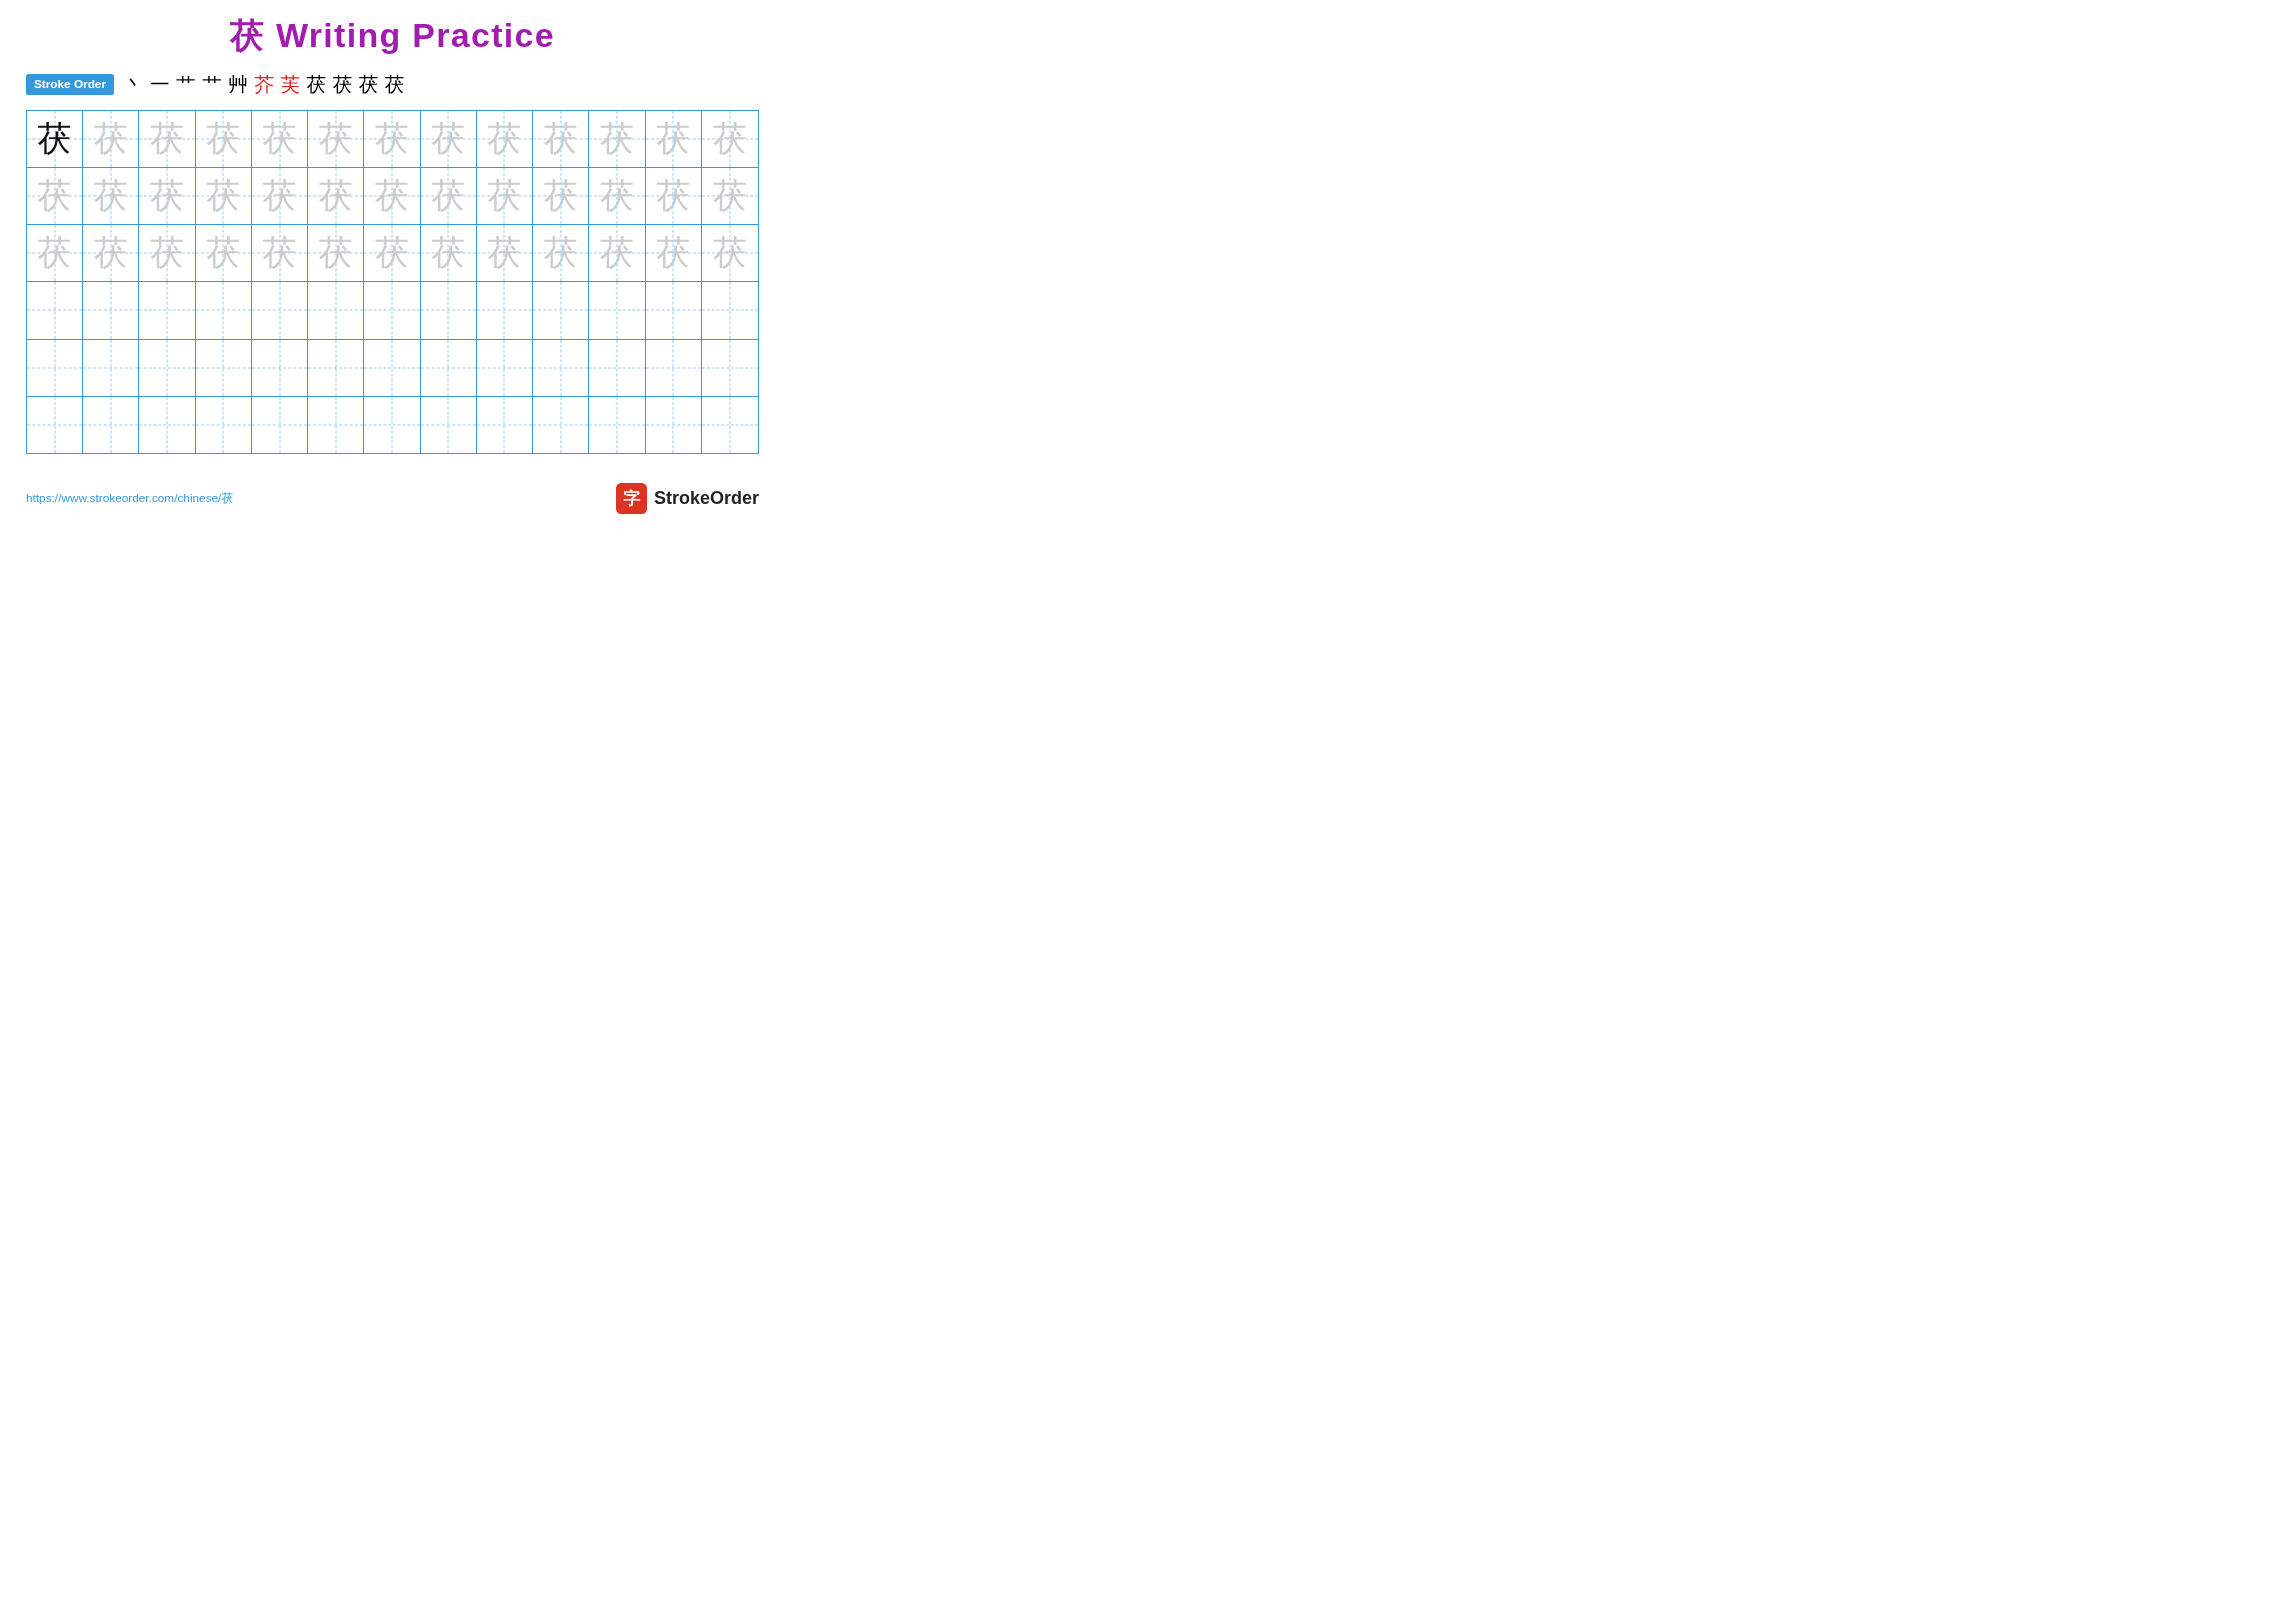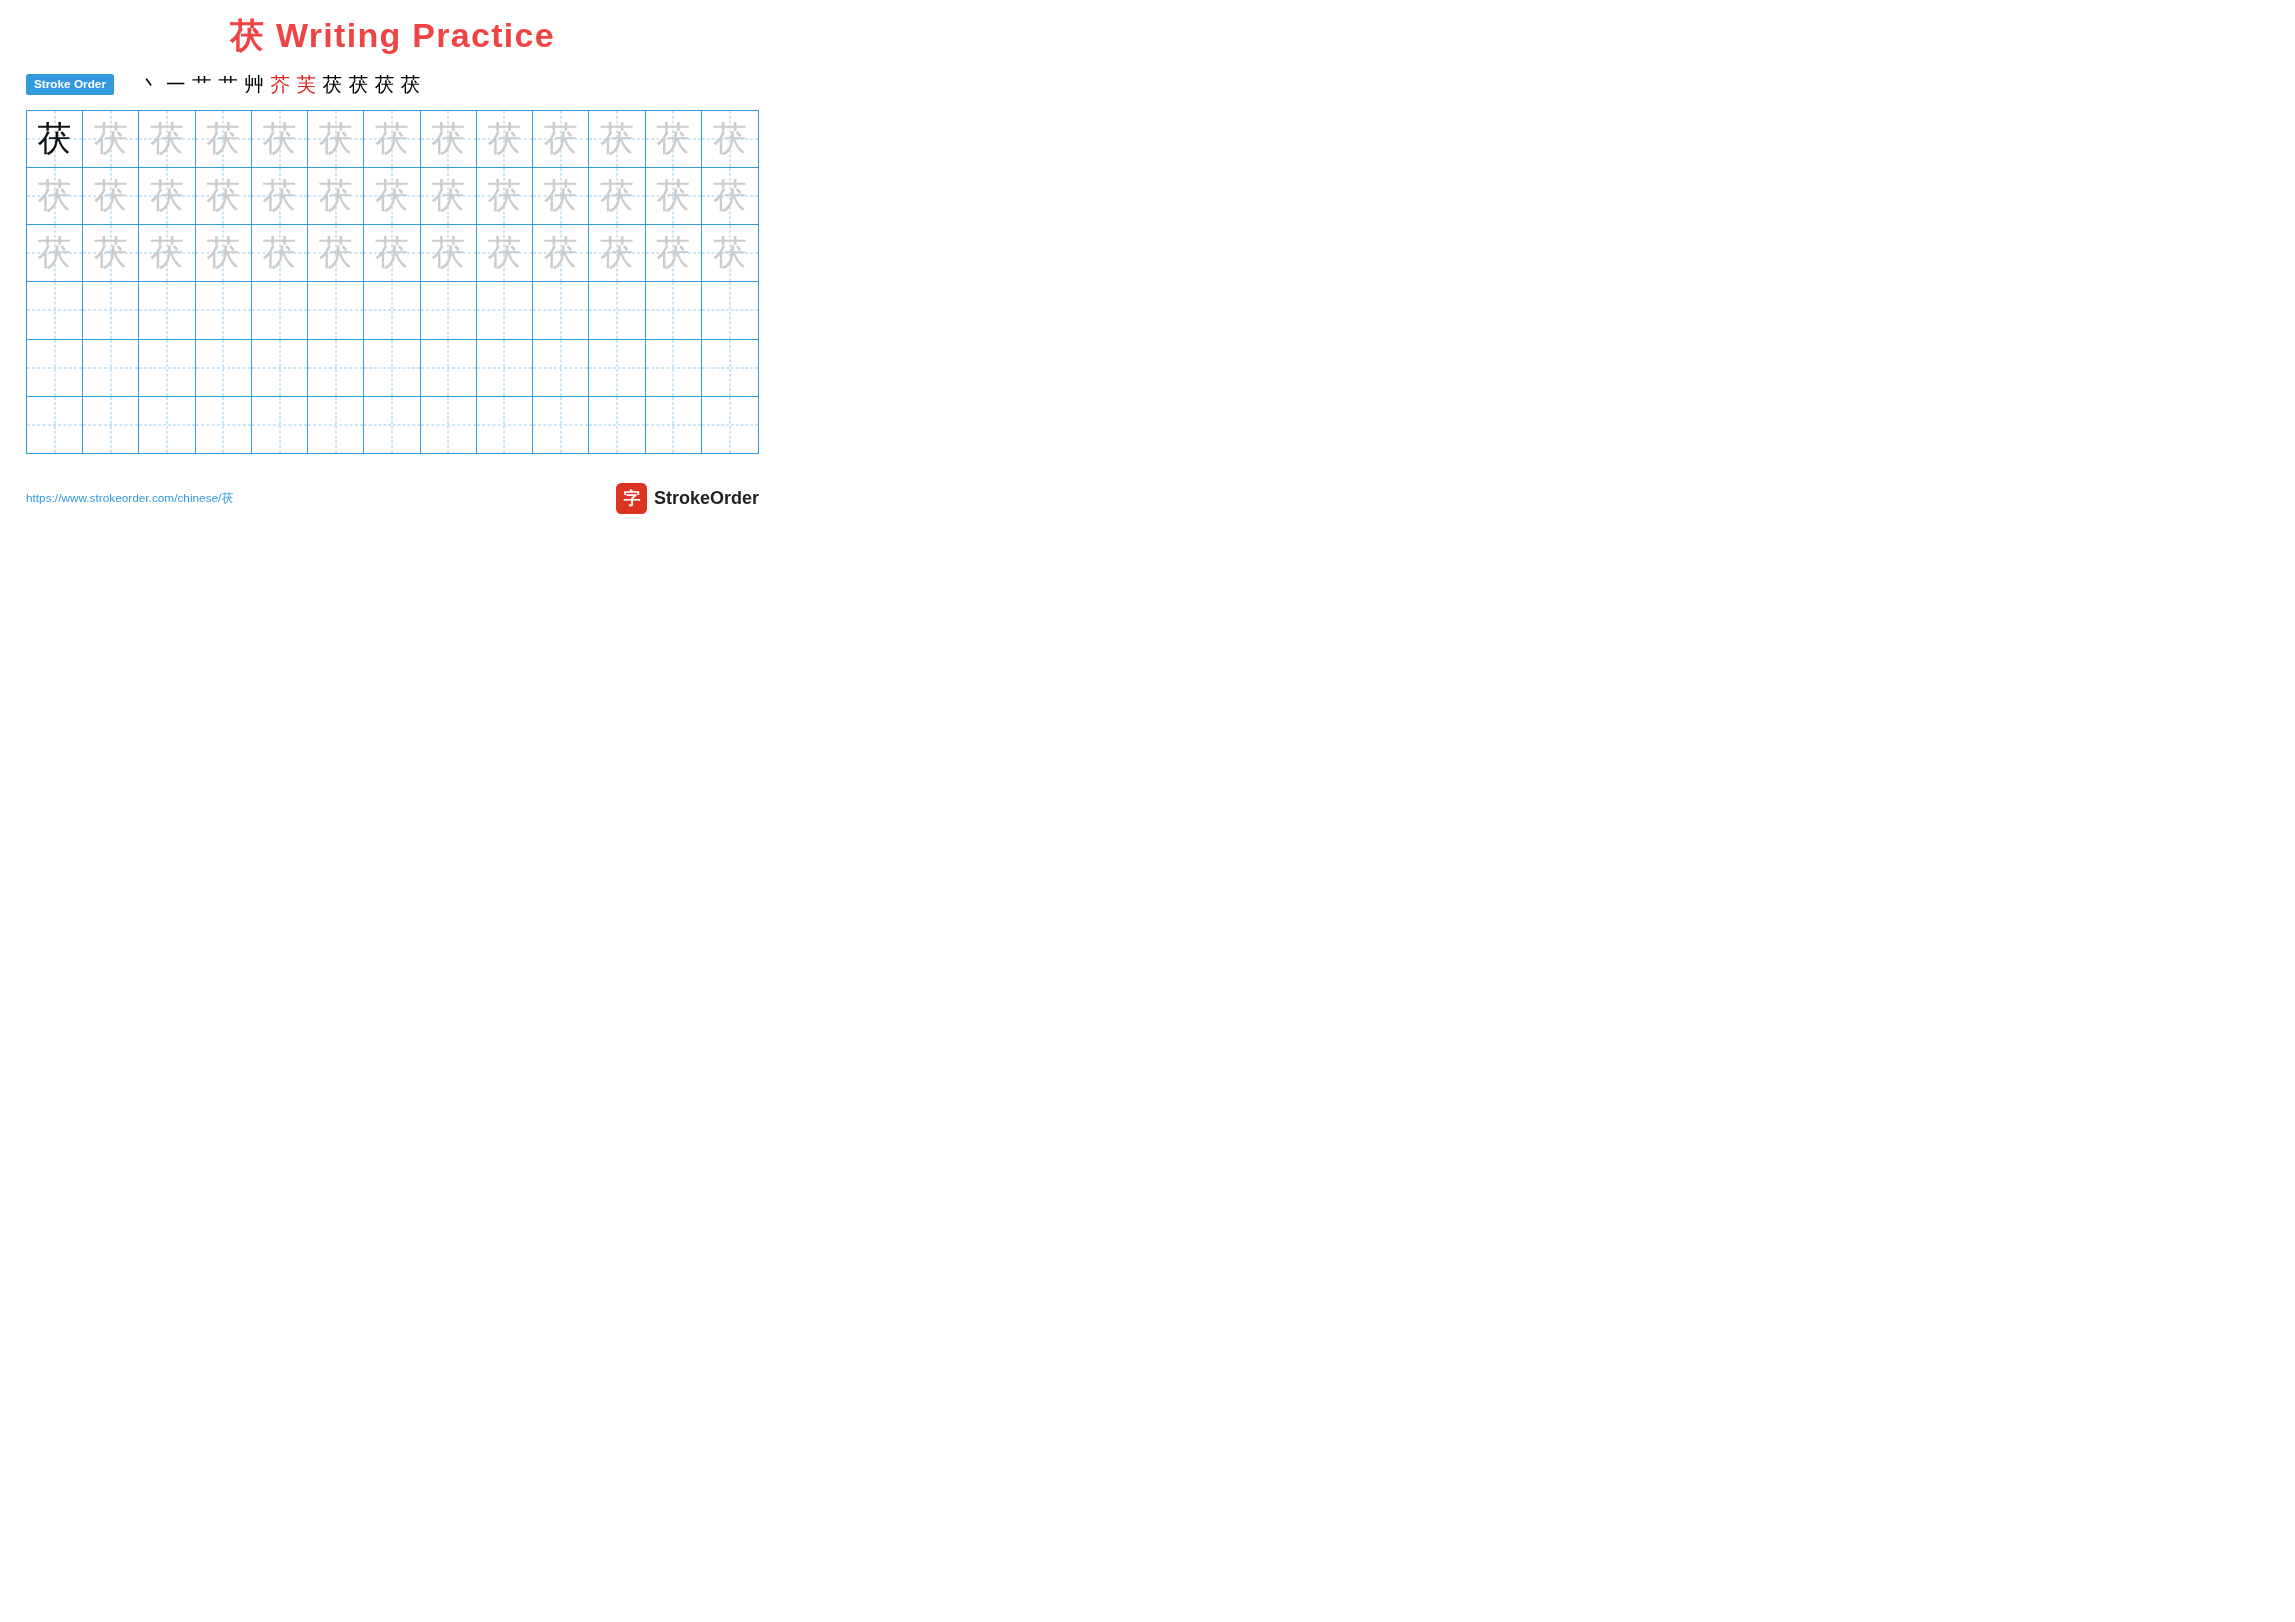--- a/index.html
+++ b/index.html
@@ -13,29 +13,29 @@
     }
 
     
     .title-section {
       text-align: center;
       margin-bottom: 11.8px;
     }
     .title-section h1 {
       font-size: 34px;
       font-weight: bold;
-      color: #ef4444;
+      color: #a21caf;
       letter-spacing: 1.3px;
     }
 
     
     .stroke-order-row {
       display: flex;
       align-items: center;
-      gap: 26px;
+      gap: 10px;
       margin-bottom: 11.8px;
       flex-wrap: nowrap;
     }
     .stroke-order-badge {
       background: #3399dd;
       color: white;
       font-size: 11.8px;
       font-weight: bold;
       padding: 3.3px 7.9px;
       border-radius: 2.6px;

